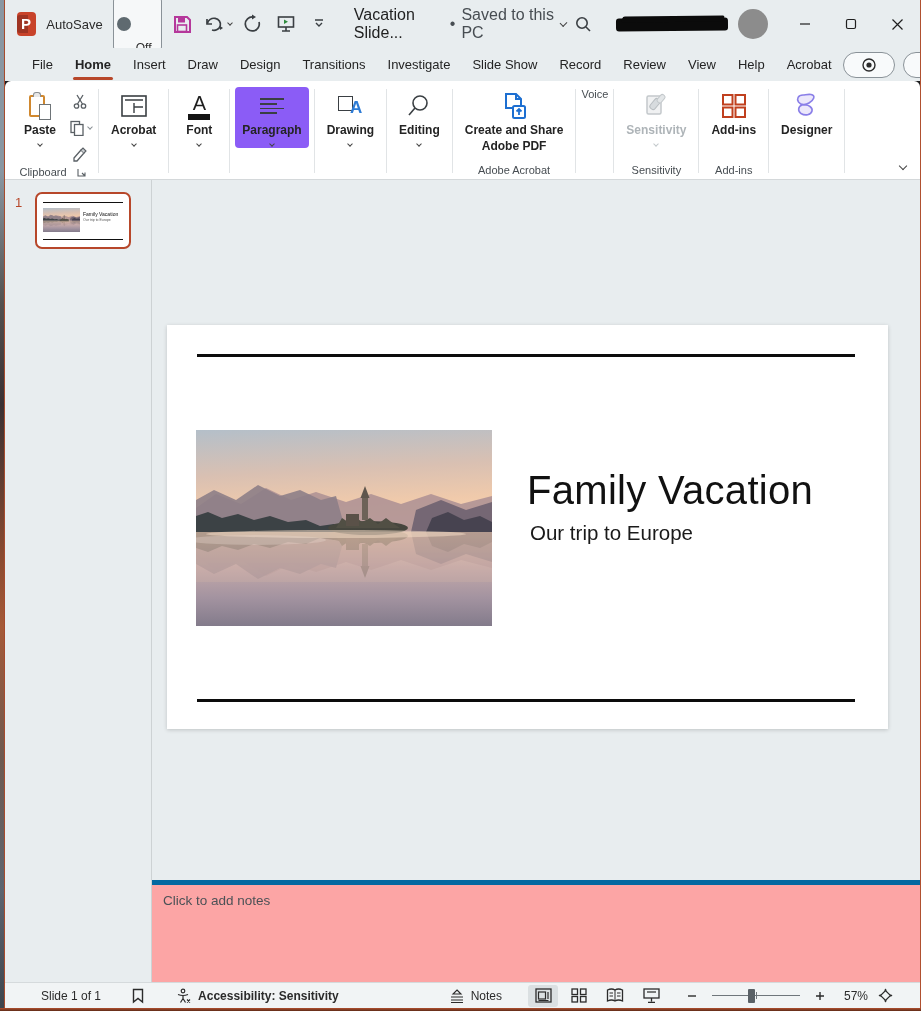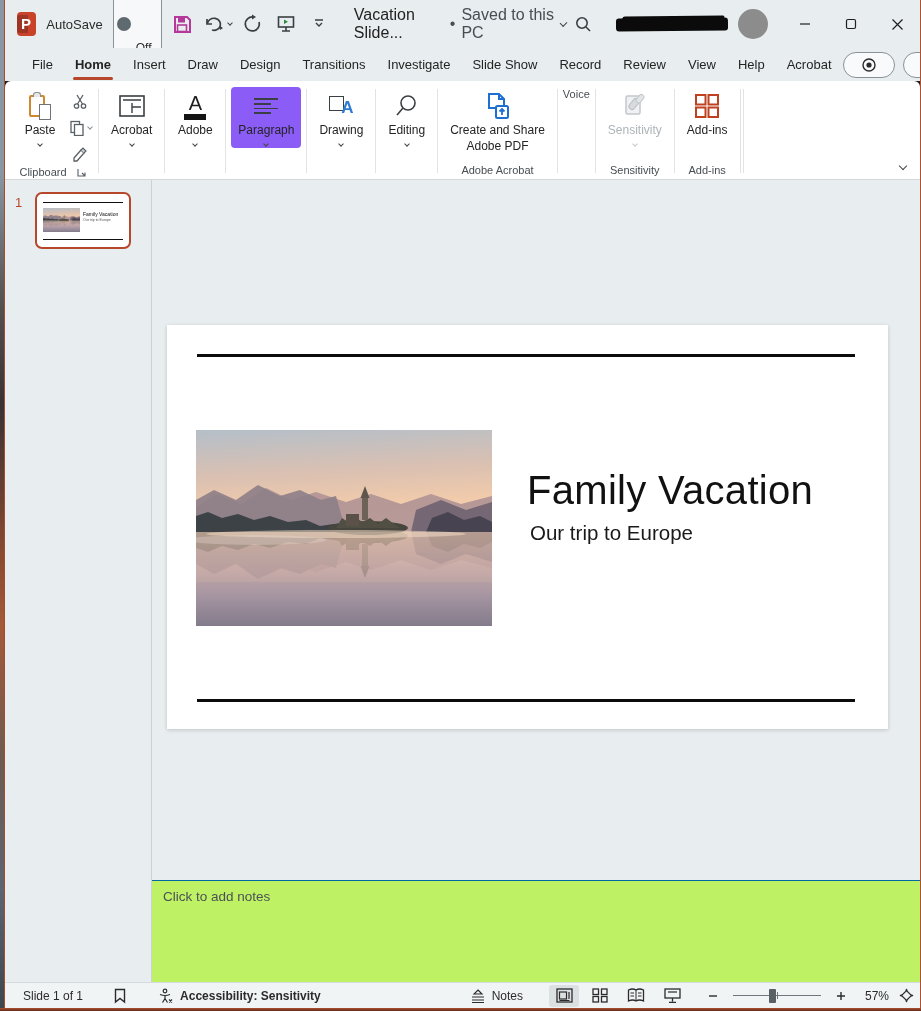--- a/index.html
+++ b/index.html
@@ -50,21 +50,21 @@
   
   .ribbon { position:absolute; left:5px; top:81px; right:1px; height:99px; background:#ffffff;
     border-bottom:1px solid #d4d8da; border-radius:6px 6px 0 0; display:flex; align-items:stretch; padding:4px 2px 0 6px;}
   .rgroup { display:flex; flex-direction:column; align-items:center; padding:0 4px; position:relative;}
   .rgroup-body { flex:1; display:flex; align-items:flex-start; justify-content:center; gap:2px; padding-top:2px;}
   .rgroup-label { height:18px; font-size:11px; color:#474d52; display:flex; align-items:center; gap:4px; }
   .rsep { width:1px; background:#e1e4e6; margin:4px 1px 6px 1px; }
   .bigbtn { display:flex; flex-direction:column; align-items:center; gap:2px; padding:4px 7px 2px 7px; border-radius:4px; cursor:pointer; min-width:50px;}
   .bigbtn.hovered { background:#8b5cf6; }
   .bigbtn .icon { height:30px; display:flex; align-items:center; justify-content:center;}
-  .bigbtn .lbl { font-size:12px; color:#242424; line-height:14px; text-align:center; white-space:nowrap;}
+  .bigbtn .lbl { font-size:12px; color:#242424; line-height:14px; text-align:center; white-space:nowrap;font-weight:bold;}
   .bigbtn .chev { margin-top:3px; }
   .bigbtn.disabled { pointer-events:none; }
   .bigbtn.disabled .lbl { color:#aeb4b8; }
   .smallcol { display:flex; flex-direction:column; gap:4px; padding-top:4px; }
   .smallbtn { width:26px; height:22px; display:flex; align-items:center; justify-content:center; border-radius:3px; cursor:pointer;}
   .launcher { width:14px; height:14px; display:flex; align-items:center; justify-content:center; cursor:pointer; margin-left:4px;}
   .ribbon-collapse { position:absolute; right:14px; bottom:6px; cursor:pointer; }
 
   
   .ic-clipboard { position:relative; width:22px; height:27px;}
@@ -99,28 +99,28 @@
   .editor-bg { position:absolute; left:152px; top:180px; right:1px; bottom:29px; background:#e8edef; }
   .canvas { position:absolute; left:167px; top:325px; width:721px; height:404px; background:#fff;
     box-shadow:0 1px 4px rgba(0,0,0,0.18); }
   .canvas .rule { position:absolute; left:30px; width:658px; height:3px; background:#0c0c0c; }
   .rule.top { top:29px; } .rule.bottom { top:374px; }
   .slide-img { position:absolute; left:29px; top:105px; width:296px; height:196px; }
   .slide-title { position:absolute; left:360px; top:143px; font-size:40px; color:#111; letter-spacing:0.3px; font-weight:400; white-space:nowrap;}
   .slide-sub { position:absolute; left:363px; top:196px; font-size:20.5px; color:#1a1a1a; white-space:nowrap;}
 
   
-  .notes-area { position:absolute; left:152px; top:880px; right:1px; height:102px; background:#bef264; border-top:1px solid #0369a1; cursor:text;}
+  .notes-area { position:absolute; left:152px; top:880px; right:1px; height:102px; background:#fca5a5; border-top:5px solid #0369a1; cursor:text;}
   .notes-text { position:absolute; left:11px; top:8px; font-size:13.5px; color:#4b5156; }
 
   
   .statusbar { position:absolute; left:5px; top:982px; right:1px; height:26px; background:#f1f4f5;
     border-top:1px solid #d5dadc; display:flex; align-items:center; font-size:12px; color:#2b2b2b; }
-  .sb-left { display:flex; align-items:center; gap:22px; padding-left:14px;}
-  .sb-right { margin-left:auto; display:flex; align-items:center; gap:6px; padding-right:3px;}
+  .sb-left { display:flex; align-items:center; gap:22px; padding-left:32px;}
+  .sb-right { margin-left:auto; display:flex; align-items:center; gap:6px; padding-right:24px;}
   .sb-item { display:flex; align-items:center; gap:6px; cursor:pointer; padding:2px 4px; border-radius:3px;}
   .viewbtn { width:30px; height:22px; display:flex; align-items:center; justify-content:center; border-radius:3px; cursor:pointer;}
   .viewbtn.active { background:#dbe0e2; }
   .zoom-track { width:88px; height:1.5px; background:#6f767b; position:relative; cursor:pointer; margin:0 6px;}
   .zoom-thumb { position:absolute; left:36px; top:-6px; width:7px; height:14px; background:#5a6166; border-radius:1px;}
   .zoom-mid { position:absolute; left:50%; top:-3px; width:1px; height:7px; background:#6f767b;}
   .zoom-sign { width:16px; height:16px; display:flex; align-items:center; justify-content:center; cursor:pointer; font-size:14px; color:#2b2b2b;}
   .zoom-label { width:34px; text-align:right; cursor:pointer;}
 </style>
 </head>
@@ -302,21 +302,21 @@
 
   <div class="rgroup">
     <div class="rgroup-body">
       <div class="bigbtn">
         <span class="icon">
           <span class="ic-font">
               <span class="a">A</span>
               <span class="bar"></span>
             </span>
         </span>
-        <span class="lbl">Adobe</span>
+        <span class="lbl">Font</span>
         <span class="chev small"></span>
       </div>
     </div>
     <div class="rgroup-label"></div>
   </div>
   <div class="rsep"></div>
 
   <div class="rgroup">
     <div class="rgroup-body">
       <div class="bigbtn hovered">
@@ -431,20 +431,34 @@
         </span>
         <span class="lbl">Add-ins</span>
       </div>
     </div>
     <div class="rgroup-label">
         <span>Add-ins</span>
       </div>
   </div>
   <div class="rsep"></div>
 
+  <div class="rgroup">
+    <div class="rgroup-body">
+      <div class="bigbtn">
+        <span class="icon">
+          <svg width="28" height="28" viewBox="0 0 28 28">
+            <path d="M10 3 C5 3 3.5 7 5.5 10 C8 13.5 13 13 16 11 C21 8 23 3.5 18 2.5 C15 2 12 3 10 3 z" fill="#ece8fb" stroke="#8a7fe8" stroke-width="1.6"></path>
+            <path d="M9 13 C5 14.5 4.5 19 8 21.5 C12 24 18 23 19 19 C20 15.5 15 12.5 12 13 z" fill="#ece8fb" stroke="#8a7fe8" stroke-width="1.6"></path>
+          </svg>
+        </span>
+        <span class="lbl">Designer</span>
+      </div>
+    </div>
+    <div class="rgroup-label"></div>
+  </div>
   <div class="rsep"></div>
 
   <div class="ribbon-collapse">
     <span class="chev"></span>
   </div>
 </div>
 
 <div class="editor-bg"></div>
 
 <div class="canvas">

